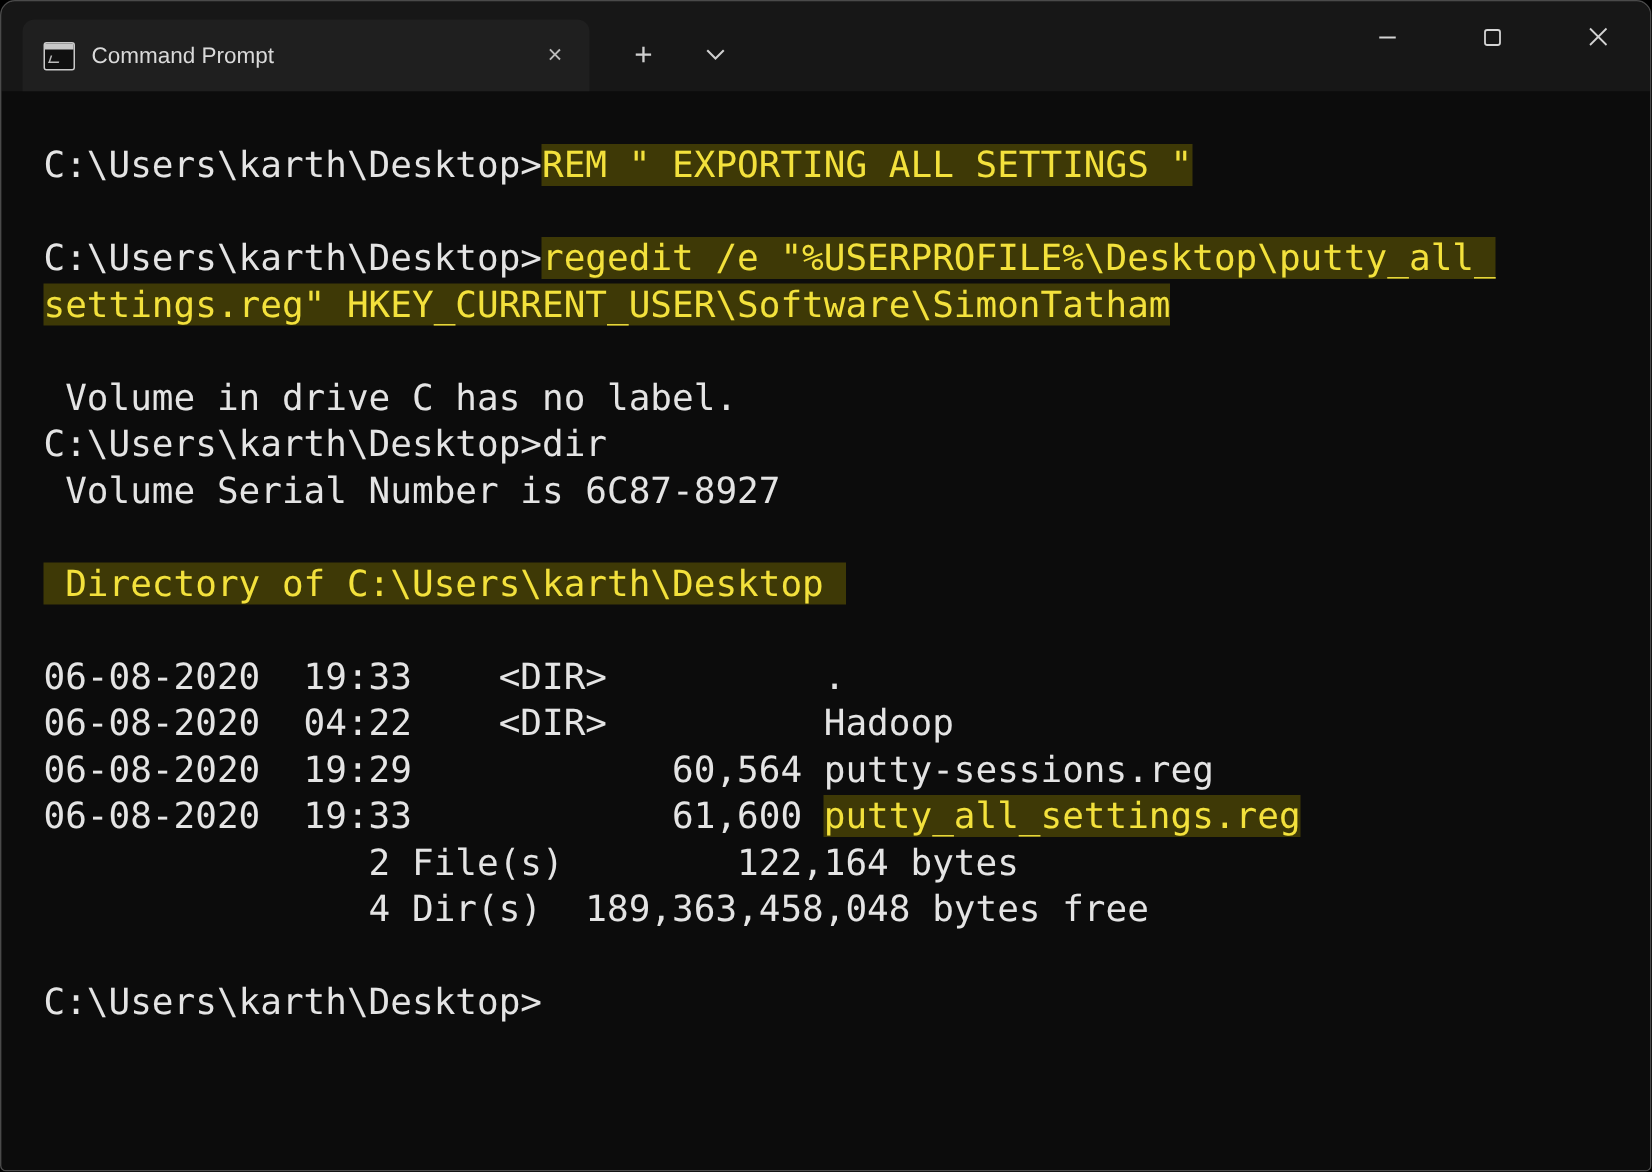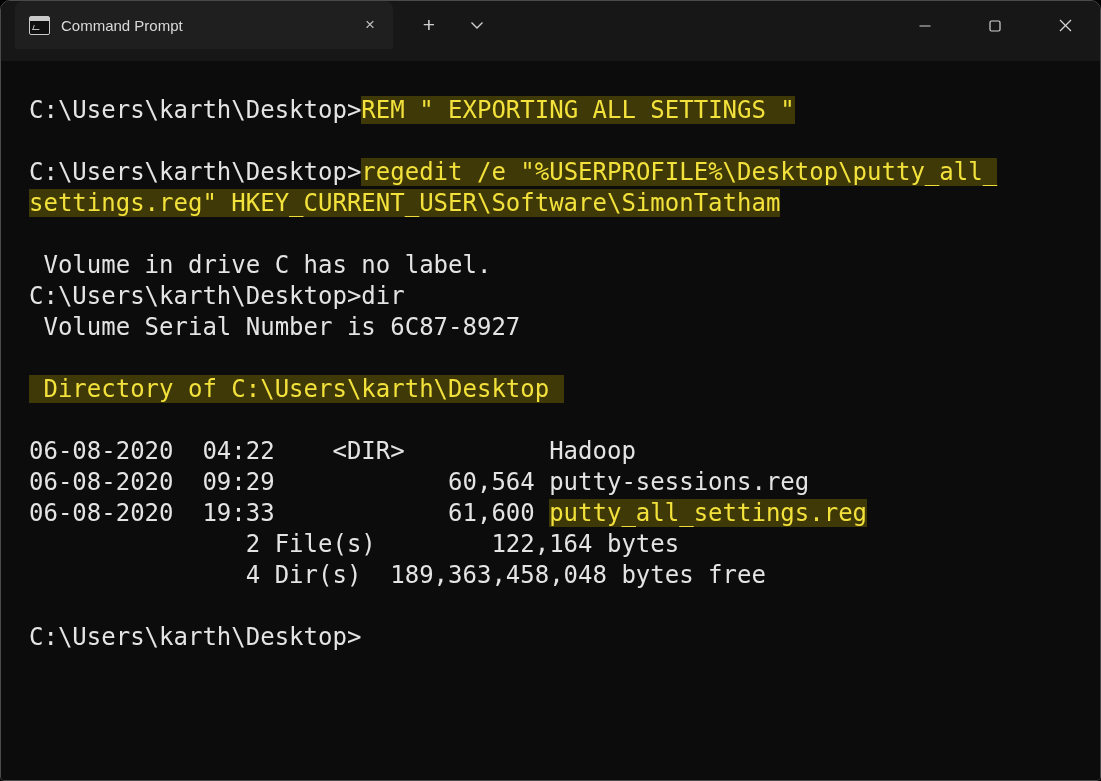--- a/index.html
+++ b/index.html
@@ -21,21 +21,21 @@
     display: flex;
     flex-direction: column;
     background: var(--terminal-bg, #0c0c0c);
   }
   
   .tabbar {
     height: 60px;
     flex: 0 0 60px;
     background: var(--tabbar-bg, #171717);
     display: flex;
-    align-items: flex-start;
+    align-items: flex-end;
   }
   .tab {
     width: 378px;
     height: 48px;
     margin-left: 14px;
     background: var(--tab-bg, #1f1f1f);
     border-radius: 8px 8px 0 0;
     display: flex;
     align-items: center;
     padding: 0 10px 0 14px;
@@ -201,22 +201,23 @@
       <div class="line"></div>
       <div class="line"><span class="seg">C:\Users\karth\Desktop&gt;</span><span class="seg highlight">regedit /e "%USERPROFILE%\Desktop\putty_all_</span></div>
       <div class="line"><span class="seg highlight">settings.reg" HKEY_CURRENT_USER\Software\SimonTatham</span></div>
       <div class="line"></div>
       <div class="line"><span class="seg"> Volume in drive C has no label.</span></div>
       <div class="line"><span class="seg">C:\Users\karth\Desktop&gt;dir</span></div>
       <div class="line"><span class="seg"> Volume Serial Number is 6C87-8927</span></div>
       <div class="line"></div>
       <div class="line"><span class="seg highlight"> Directory of C:\Users\karth\Desktop </span></div>
       <div class="line"></div>
+      <div class="line"><span class="seg">06-08-2020  19:33    &lt;DIR&gt;          .</span></div>
       <div class="line"><span class="seg">06-08-2020  04:22    &lt;DIR&gt;          Hadoop</span></div>
-      <div class="line"><span class="seg">06-08-2020  09:29            60,564 putty-sessions.reg</span></div>
+      <div class="line"><span class="seg">06-08-2020  19:29            60,564 putty-sessions.reg</span></div>
       <div class="line"><span class="seg">06-08-2020  19:33            61,600 </span><span class="seg highlight">putty_all_settings.reg</span></div>
       <div class="line"><span class="seg">               2 File(s)        122,164 bytes</span></div>
       <div class="line"><span class="seg">               4 Dir(s)  189,363,458,048 bytes free</span></div>
       <div class="line"></div>
       <div class="line"><span class="seg">C:\Users\karth\Desktop&gt;</span></div>
     </div>
 
 </div>
 
 </body></html>

